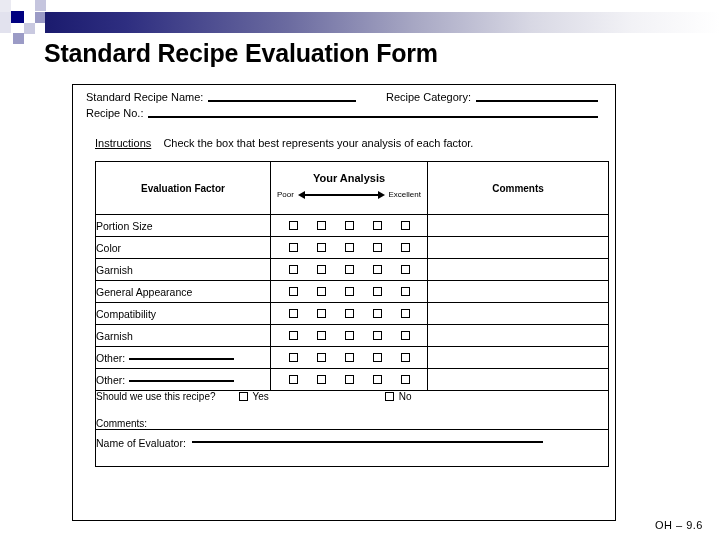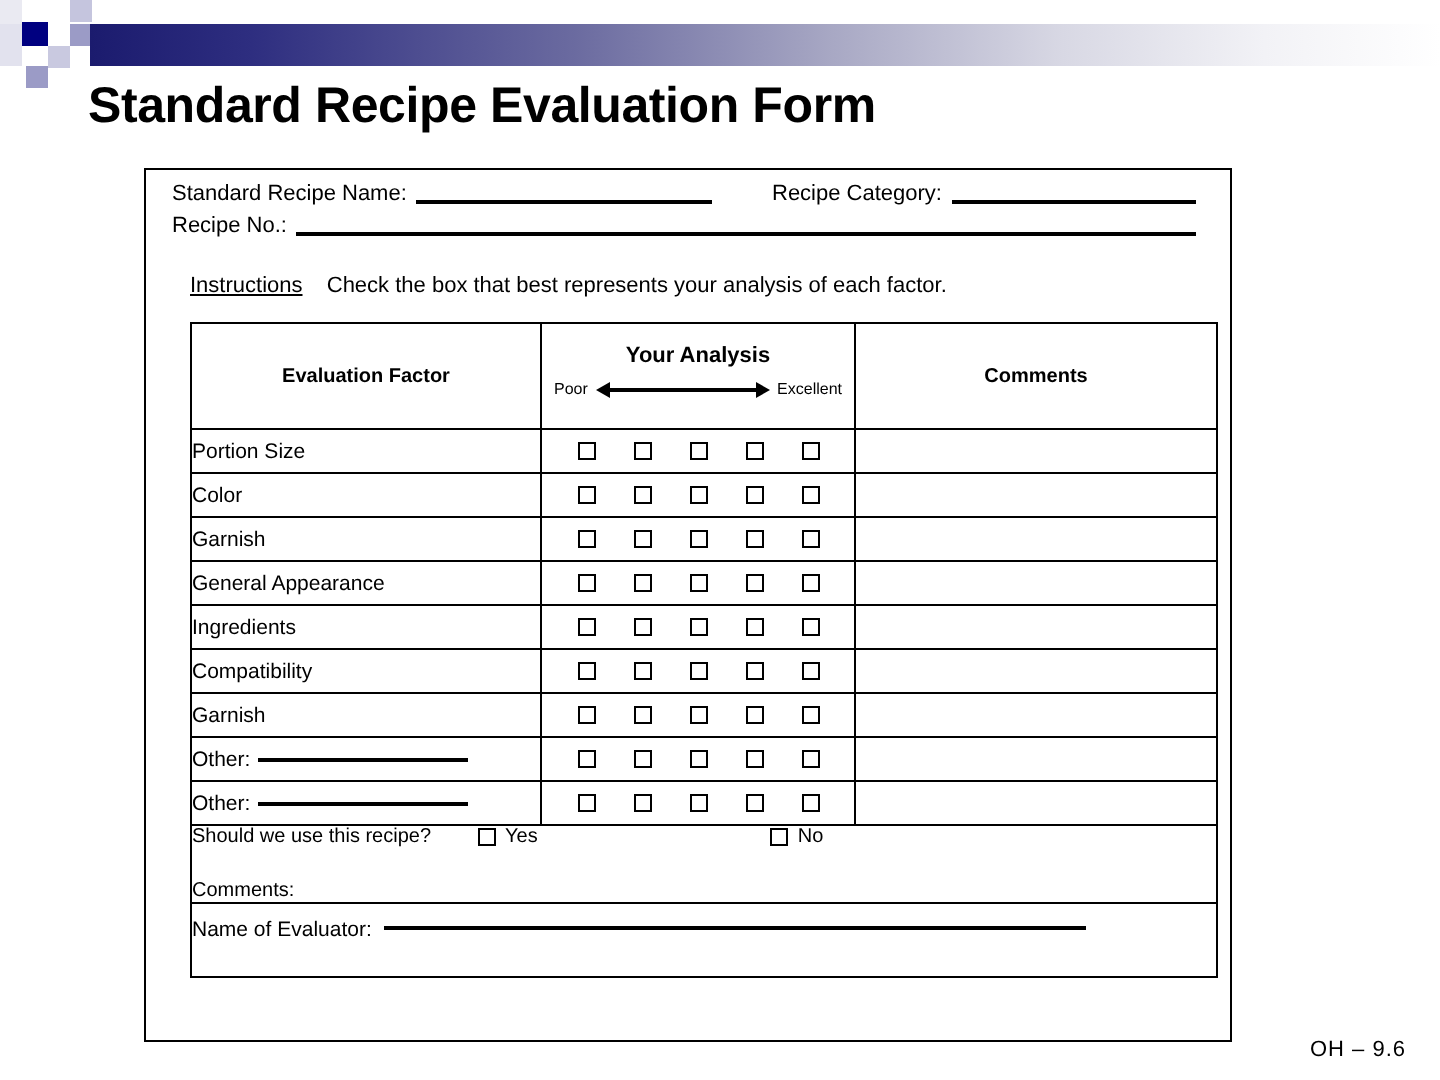--- a/index.html
+++ b/index.html
@@ -382,33 +382,20 @@
             <span class="cbx"></span>
             <span class="cbx"></span>
             <span class="cbx"></span>
             <span class="cbx"></span>
             <span class="cbx"></span>
           </div>
         </td>
         <td class="comments-cell"></td>
       </tr>
       <tr>
-        <td class="factor-cell"><span>Ingredients</span></td>
-        <td class="boxes-cell">
-          <div class="boxes">
-            <span class="cbx"></span>
-            <span class="cbx"></span>
-            <span class="cbx"></span>
-            <span class="cbx"></span>
-            <span class="cbx"></span>
-          </div>
-        </td>
-        <td class="comments-cell"></td>
-      </tr>
-      <tr>
         <td class="factor-cell"><span>Compatibility</span></td>
         <td class="boxes-cell">
           <div class="boxes">
             <span class="cbx"></span>
             <span class="cbx"></span>
             <span class="cbx"></span>
             <span class="cbx"></span>
             <span class="cbx"></span>
           </div>
         </td>

